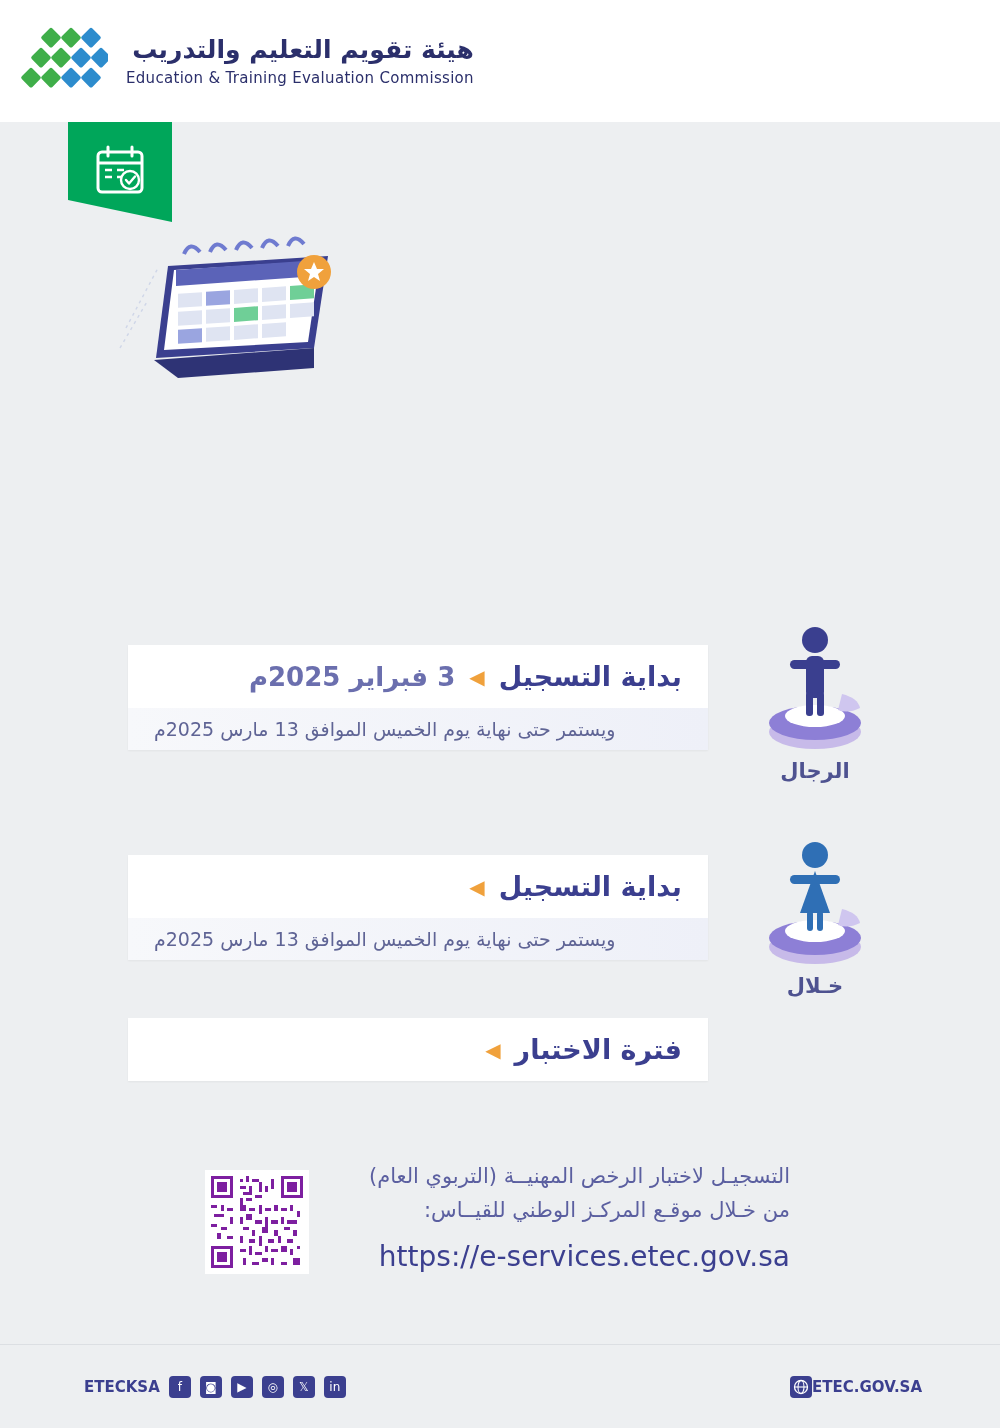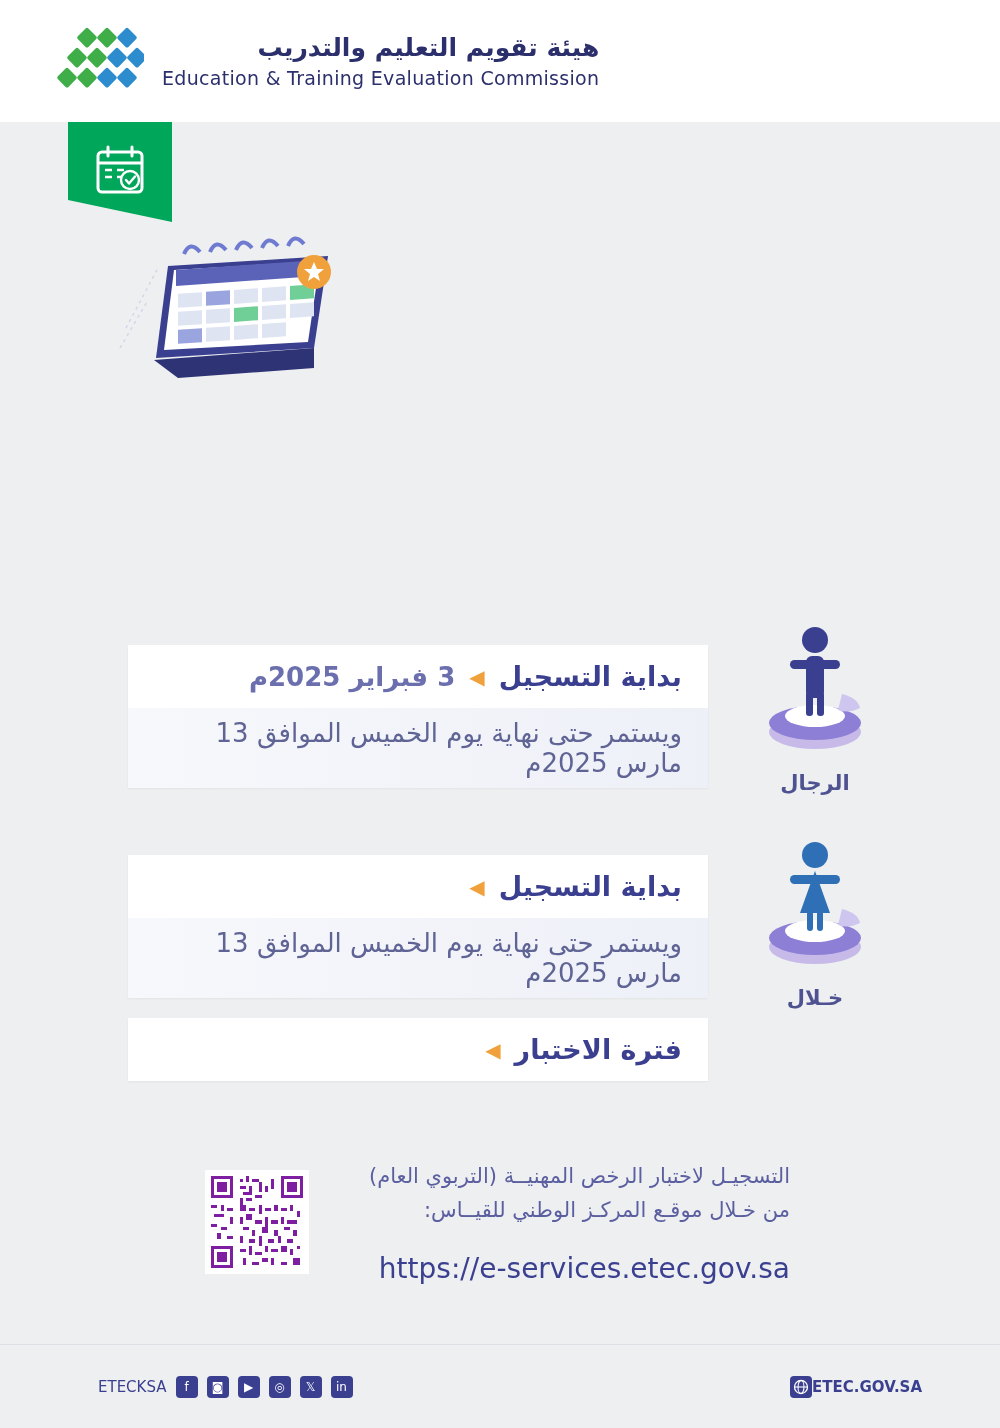--- a/index.html
+++ b/index.html
@@ -13,26 +13,26 @@
 
   
   .header {
     position: absolute; top: 0; left: 0; width: 1000px; height: 122px;
     background: #ffffff;
     display: flex; align-items: center; justify-content: flex-start;
     flex-direction: row-reverse;
   }
   .logo-wrap {
     display: flex; flex-direction: row-reverse; align-items: center;
-    margin-right: 42px; gap: 18px; padding-left: 36px;
+    margin-right: 42px; gap: 18px;
   }
   .logo-mark { width: 108px; height: 74px; position: relative; }
   .logo-text { text-align: right; line-height: 1.25; }
   .logo-ar { font-size: 25px; font-weight: bold; color: #2b2f6b; letter-spacing: -.2px; }
-  .logo-en { font-size: 19px; color: #2b2f6b; letter-spacing: .3px; margin-top: 4px; }
+  .logo-en { font-size: 15px; color: #2b2f6b; letter-spacing: .3px; margin-top: 4px; }
 
   
   .green-tag {
     position: absolute; top: 122px; left: 68px;
     width: 104px; height: 100px;
     background: #00a65a;
     clip-path: polygon(0 0, 100% 0, 100% 100%, 0 78%);
   }
   .green-tag .cal-ico {
     position: absolute; top: 22px; left: 26px; width: 52px; height: 52px;
@@ -63,53 +63,53 @@
   }
   .card-main {
     display: flex; flex-direction: row; align-items: center; justify-content: flex-start;
     padding: 16px 26px; gap: 14px;
   }
   .lbl { font-size: 27px; font-weight: bold; color: #3b3f8f; }
   .arrow { color: #f0a13c; font-size: 20px; line-height: 1; }
   .val { font-size: 26px; font-weight: bold; color: #6b6fae; }
   .card-note {
     background: linear-gradient(to left, #eef0f8, #f7f8fb);
-    padding: 10px 26px; font-size: 26px; color: #5f6495; text-align: right;
+    padding: 10px 26px; font-size: 19px; color: #5f6495; text-align: left;
   }
 
   .person { position: absolute; text-align: center; width: 150px; }
-  .person .cap { margin-top: 12px; font-size: 21px; color: #4e5290; font-weight: bold; }
+  .person .cap { margin-top: 0; font-size: 21px; color: #4e5290; font-weight: bold; }
 
   
   .qr-sec { position: absolute; top: 1150px; right: 0; width: 1000px; height: 150px; }
   .qr-text {
     position: absolute; right: 210px; top: 10px; width: 600px;
     direction: rtl; text-align: right; color: #5b5fa0; line-height: 1.6;
   }
   .qr-text .l1 { font-size: 21px; }
   .qr-text .l2 { font-size: 21px; }
-  .qr-url { margin-top: 20px; font-size: 28px; color: #3b3f8f; direction: ltr; text-align: right; }
+  .qr-url { margin-top: 8px; font-size: 28px; color: #3b3f8f; direction: ltr; text-align: right; }
   .qr-box {
     position: absolute; left: 205px; top: 20px; width: 104px; height: 104px;
     background: #fff; padding: 6px;
   }
 
   
   .footer {
     position: absolute; bottom: 0; right: 0; width: 1000px; height: 84px;
     border-top: 1px solid #dcdfe3;
     display: flex; align-items: center;
   }
   .social { position: absolute; left: 78px; display: flex; align-items: center; gap: 9px; }
   .sico {
     width: 22px; height: 22px; border-radius: 4px; background: #3b3f8f;
     color: #fff; font-size: 12px; display: flex; align-items: center; justify-content: center;
     font-family: "DejaVu Sans", sans-serif;
   }
-  .shandle { font-size: 15px; font-weight: normal; color: #3b3f8f; margin-left: 20px; }
+  .shandle { font-size: 15px; font-weight: bold; color: #3b3f8f; margin-left: 6px; }
   .site { position: absolute; right: 78px; display: flex; align-items: center; flex-direction: row-reverse; gap: 0; }
   .site .txt { font-size: 15px; font-weight: bold; color: #3b3f8f; }
 </style>
 </head>
 <body>
 
 <div class="poster">
 
   <div class="header">
     <div class="logo-wrap">

